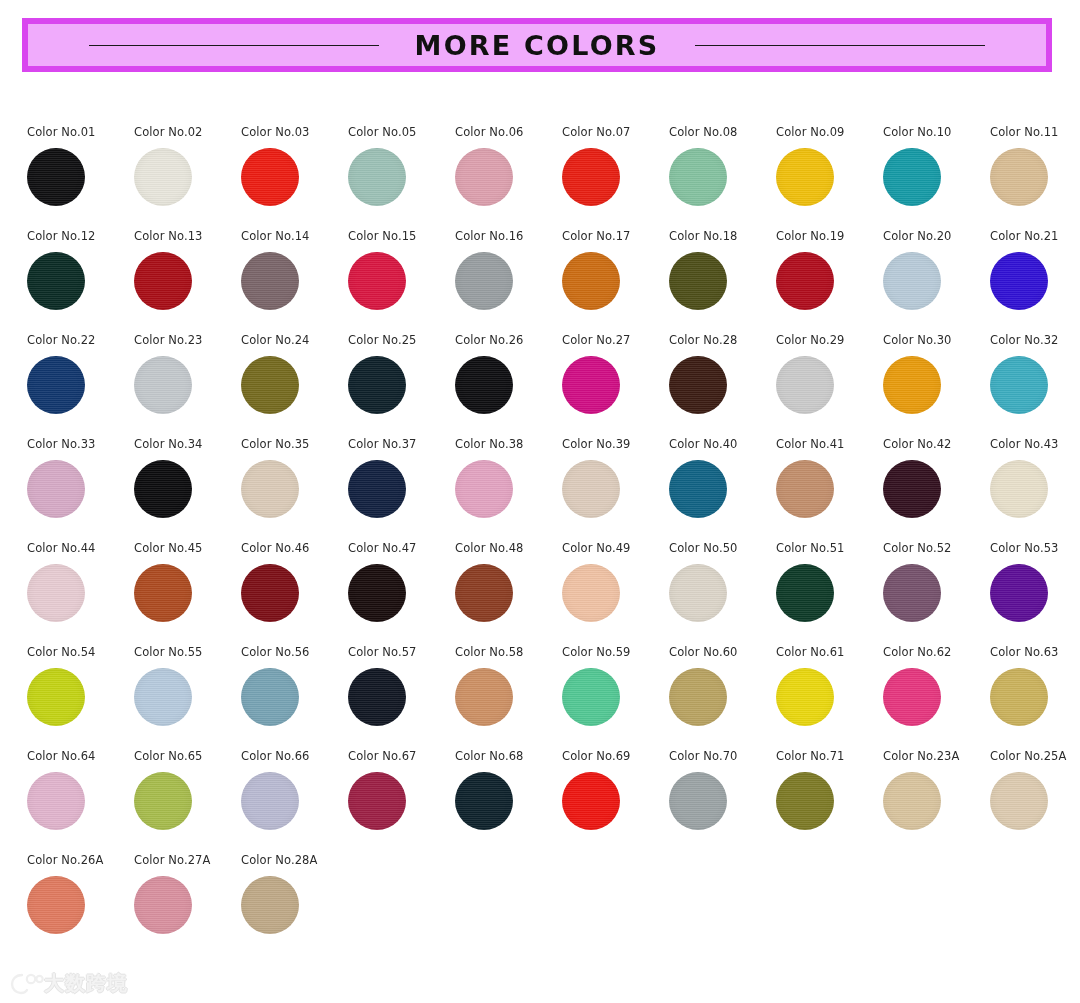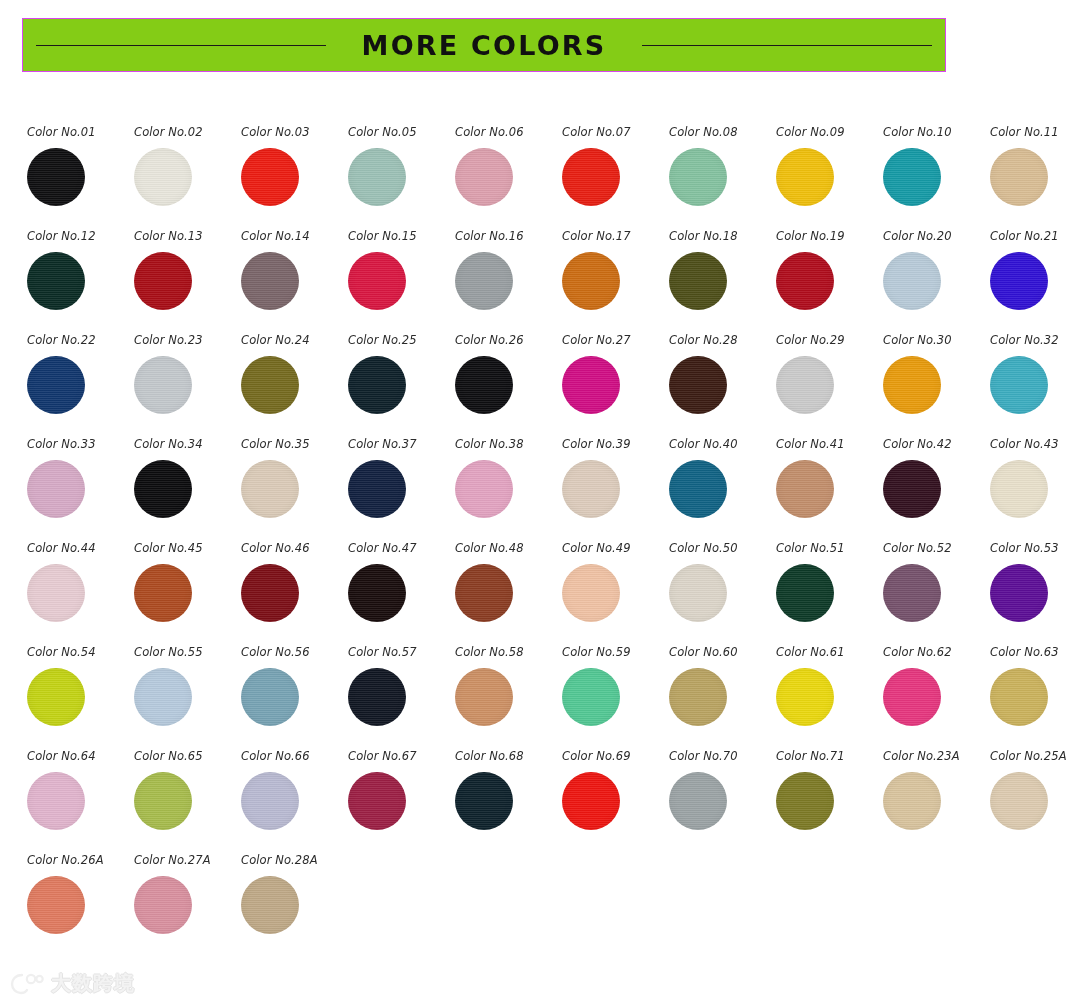--- a/index.html
+++ b/index.html
@@ -14,28 +14,28 @@
     color: #1a1a1a;
     position: relative;
     overflow: hidden;
   }
 
   
   .header-banner {
     position: absolute;
     left: 22px;
     top: 18px;
-    width: 924px;
+    width: 1030px;
     height: 54px;
     box-sizing: border-box;
-    border: 1px solid #d946ef;
+    border: 6px solid #d946ef;
     display: flex;
     align-items: center;
     justify-content: center;
-    background: #84cc16;
+    background: #f0abfc;
   }
   .rule {
     height: 0;
     border-top: 1.6px solid #1a1a1a;
     width: 290px;
     flex: 0 0 auto;
   }
   .rule-left { margin-right: 36px; }
   .rule-right { margin-left: 36px; }
   .header-title {
@@ -49,21 +49,20 @@
 
   
   .swatch-grid {
     position: absolute;
     left: 26px;
     top: 126px;
     width: 1040px;
     display: grid;
     grid-template-columns: repeat(10, 107px);
     grid-auto-rows: 104px;
-    font-style: italic;
   }
   .swatch-cell {
     position: relative;
     width: 107px;
     height: 104px;
   }
   .swatch-label {
     font-size: 11.5px;
     line-height: 13px;
     color: #2b2b2b;
@@ -99,21 +98,20 @@
     pointer-events: none;
   }
 
   
   .watermark {
     position: absolute;
     left: 10px;
     bottom: 6px;
     display: flex;
     align-items: center;
-    gap: 7px;
     opacity: 0.92;
   }
   .watermark-mark {
     width: 34px;
     height: 26px;
     position: relative;
     flex: 0 0 auto;
   }
   .watermark-text {
     font-size: 20px;

